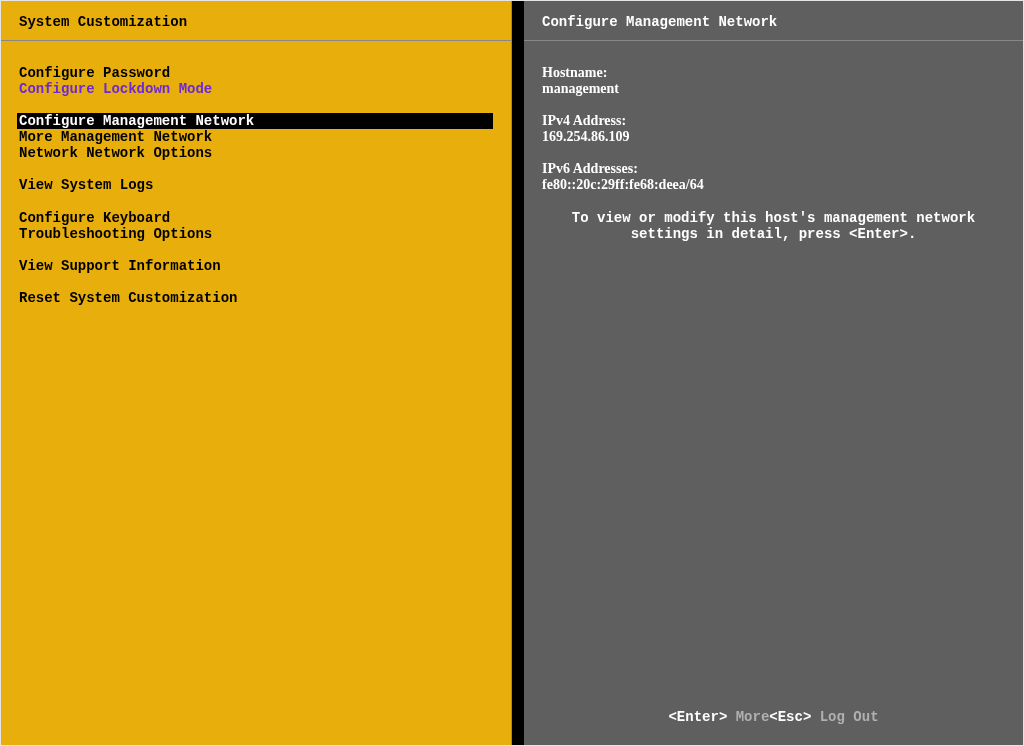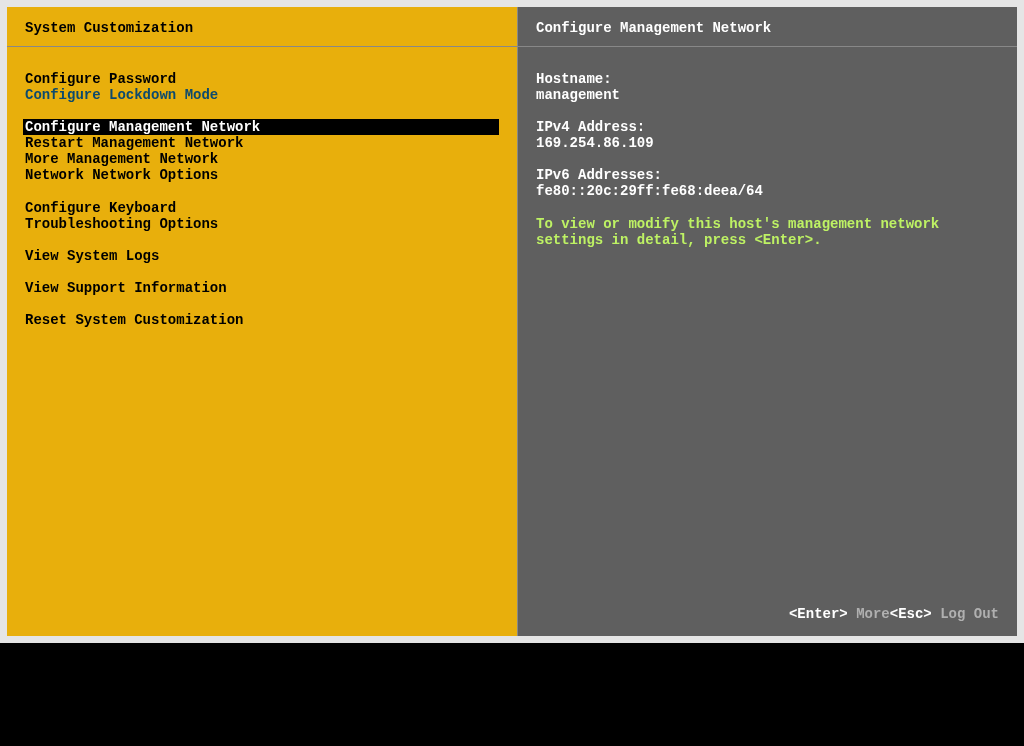--- a/index.html
+++ b/index.html
@@ -11,23 +11,24 @@
       width: 1024px;
       height: 746px;
       font-family: "Courier New", monospace;
       font-size: 14px;
       font-weight: bold;
       background: #000;
       overflow: hidden;
     }
     .screen {
       width: 1024px;
-      height: 643px;
+      height: 746px;
       display: flex;
-      border: 7px solid #e5e5e5;
+      border: 1px solid #e5e5e5;
+      gap: 12px;
     }
     .left-panel {
       width: 511px;
       background: #e8af0c;
       display: flex;
       flex-direction: column;
       border-right: 1px solid #888;
     }
     .right-panel {
       flex: 1;
@@ -62,45 +63,47 @@
     .menu-group {
       margin-bottom: 16px;
     }
     .menu-item {
       line-height: 1.15;
       cursor: pointer;
       padding: 0;
       font-family: Liberation Mono, monospace;
     }
     .menu-item.disabled {
-      color: #0c4a6e;
+      color: #6d28d9;
       cursor: default;
     }
     .menu-item.selected {
       background: #000;
       color: #fff;
       padding-left: 2px;
       margin-left: -2px;
     }
     .info-block {
       margin-bottom: 16px;
       line-height: 1.15;
+      font-family: Liberation Serif, serif;
     }
     .help-text {
-      color: #bef264;
+      color: #ffffff;
       line-height: 1.15;
+      text-align: center;
     }
     .footer {
       position: absolute;
-      bottom: 2px;
+      bottom: 8px;
       left: 0;
       right: 0;
       padding: 10px 18px 12px 18px;
       display: flex;
-      justify-content: flex-end;
+      justify-content: center;
       color: #b0b0b0;
     }
     .footer .key {
       color: #fff;
     }
   </style>
 </head>
 <body>
 
 <div class="screen">
@@ -108,30 +111,29 @@
     <div class="panel-header left-header">
       <span>System Customization</span>
     </div>
     <div class="left-body" id="menu-body">
         <div class="menu-group">
           <div class="menu-item">Configure Password</div>
           <div class="menu-item disabled">Configure Lockdown Mode</div>
         </div>
         <div class="menu-group">
           <div class="menu-item selected">Configure Management Network</div>
-          <div class="menu-item">Restart Management Network</div>
           <div class="menu-item">More Management Network</div>
           <div class="menu-item">Network Network Options</div>
         </div>
         <div class="menu-group">
+          <div class="menu-item">View System Logs</div>
+        </div>
+        <div class="menu-group">
           <div class="menu-item">Configure Keyboard</div>
           <div class="menu-item">Troubleshooting Options</div>
-        </div>
-        <div class="menu-group">
-          <div class="menu-item">View System Logs</div>
         </div>
         <div class="menu-group">
           <div class="menu-item">View Support Information</div>
         </div>
         <div class="menu-group">
           <div class="menu-item">Reset System Customization</div>
         </div>
       </div>
   </div>
   <div class="right-panel">

